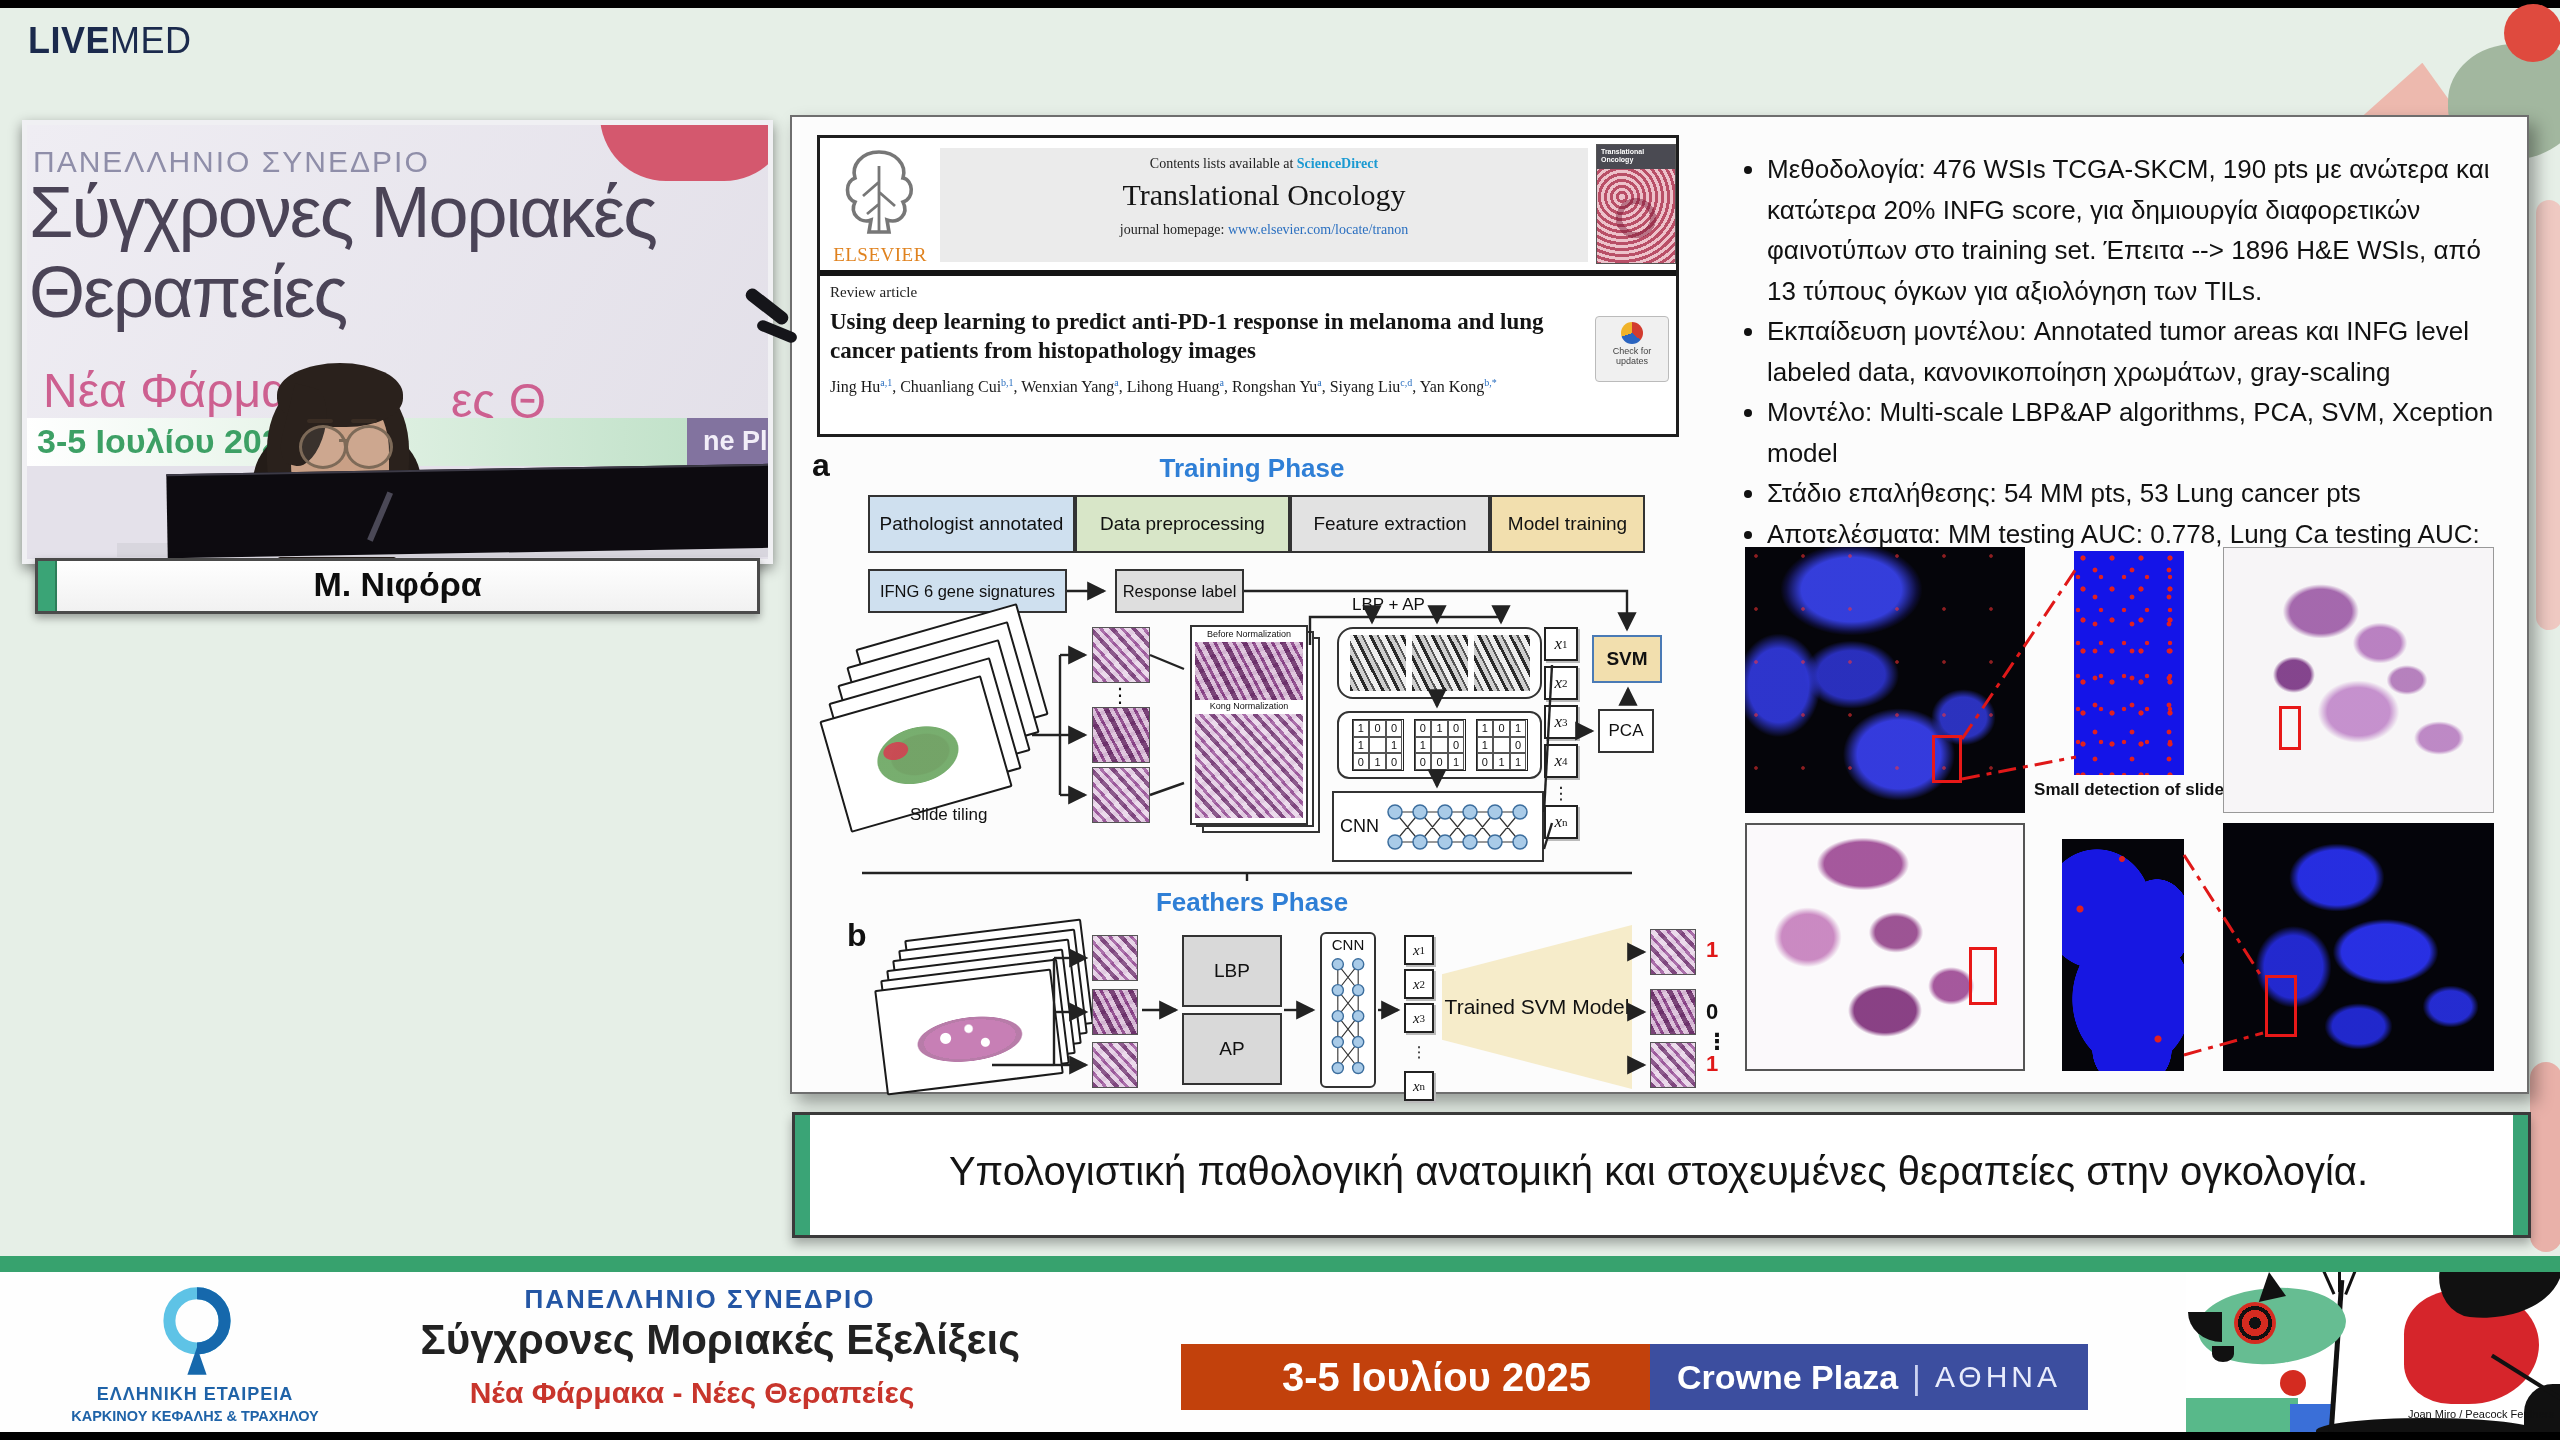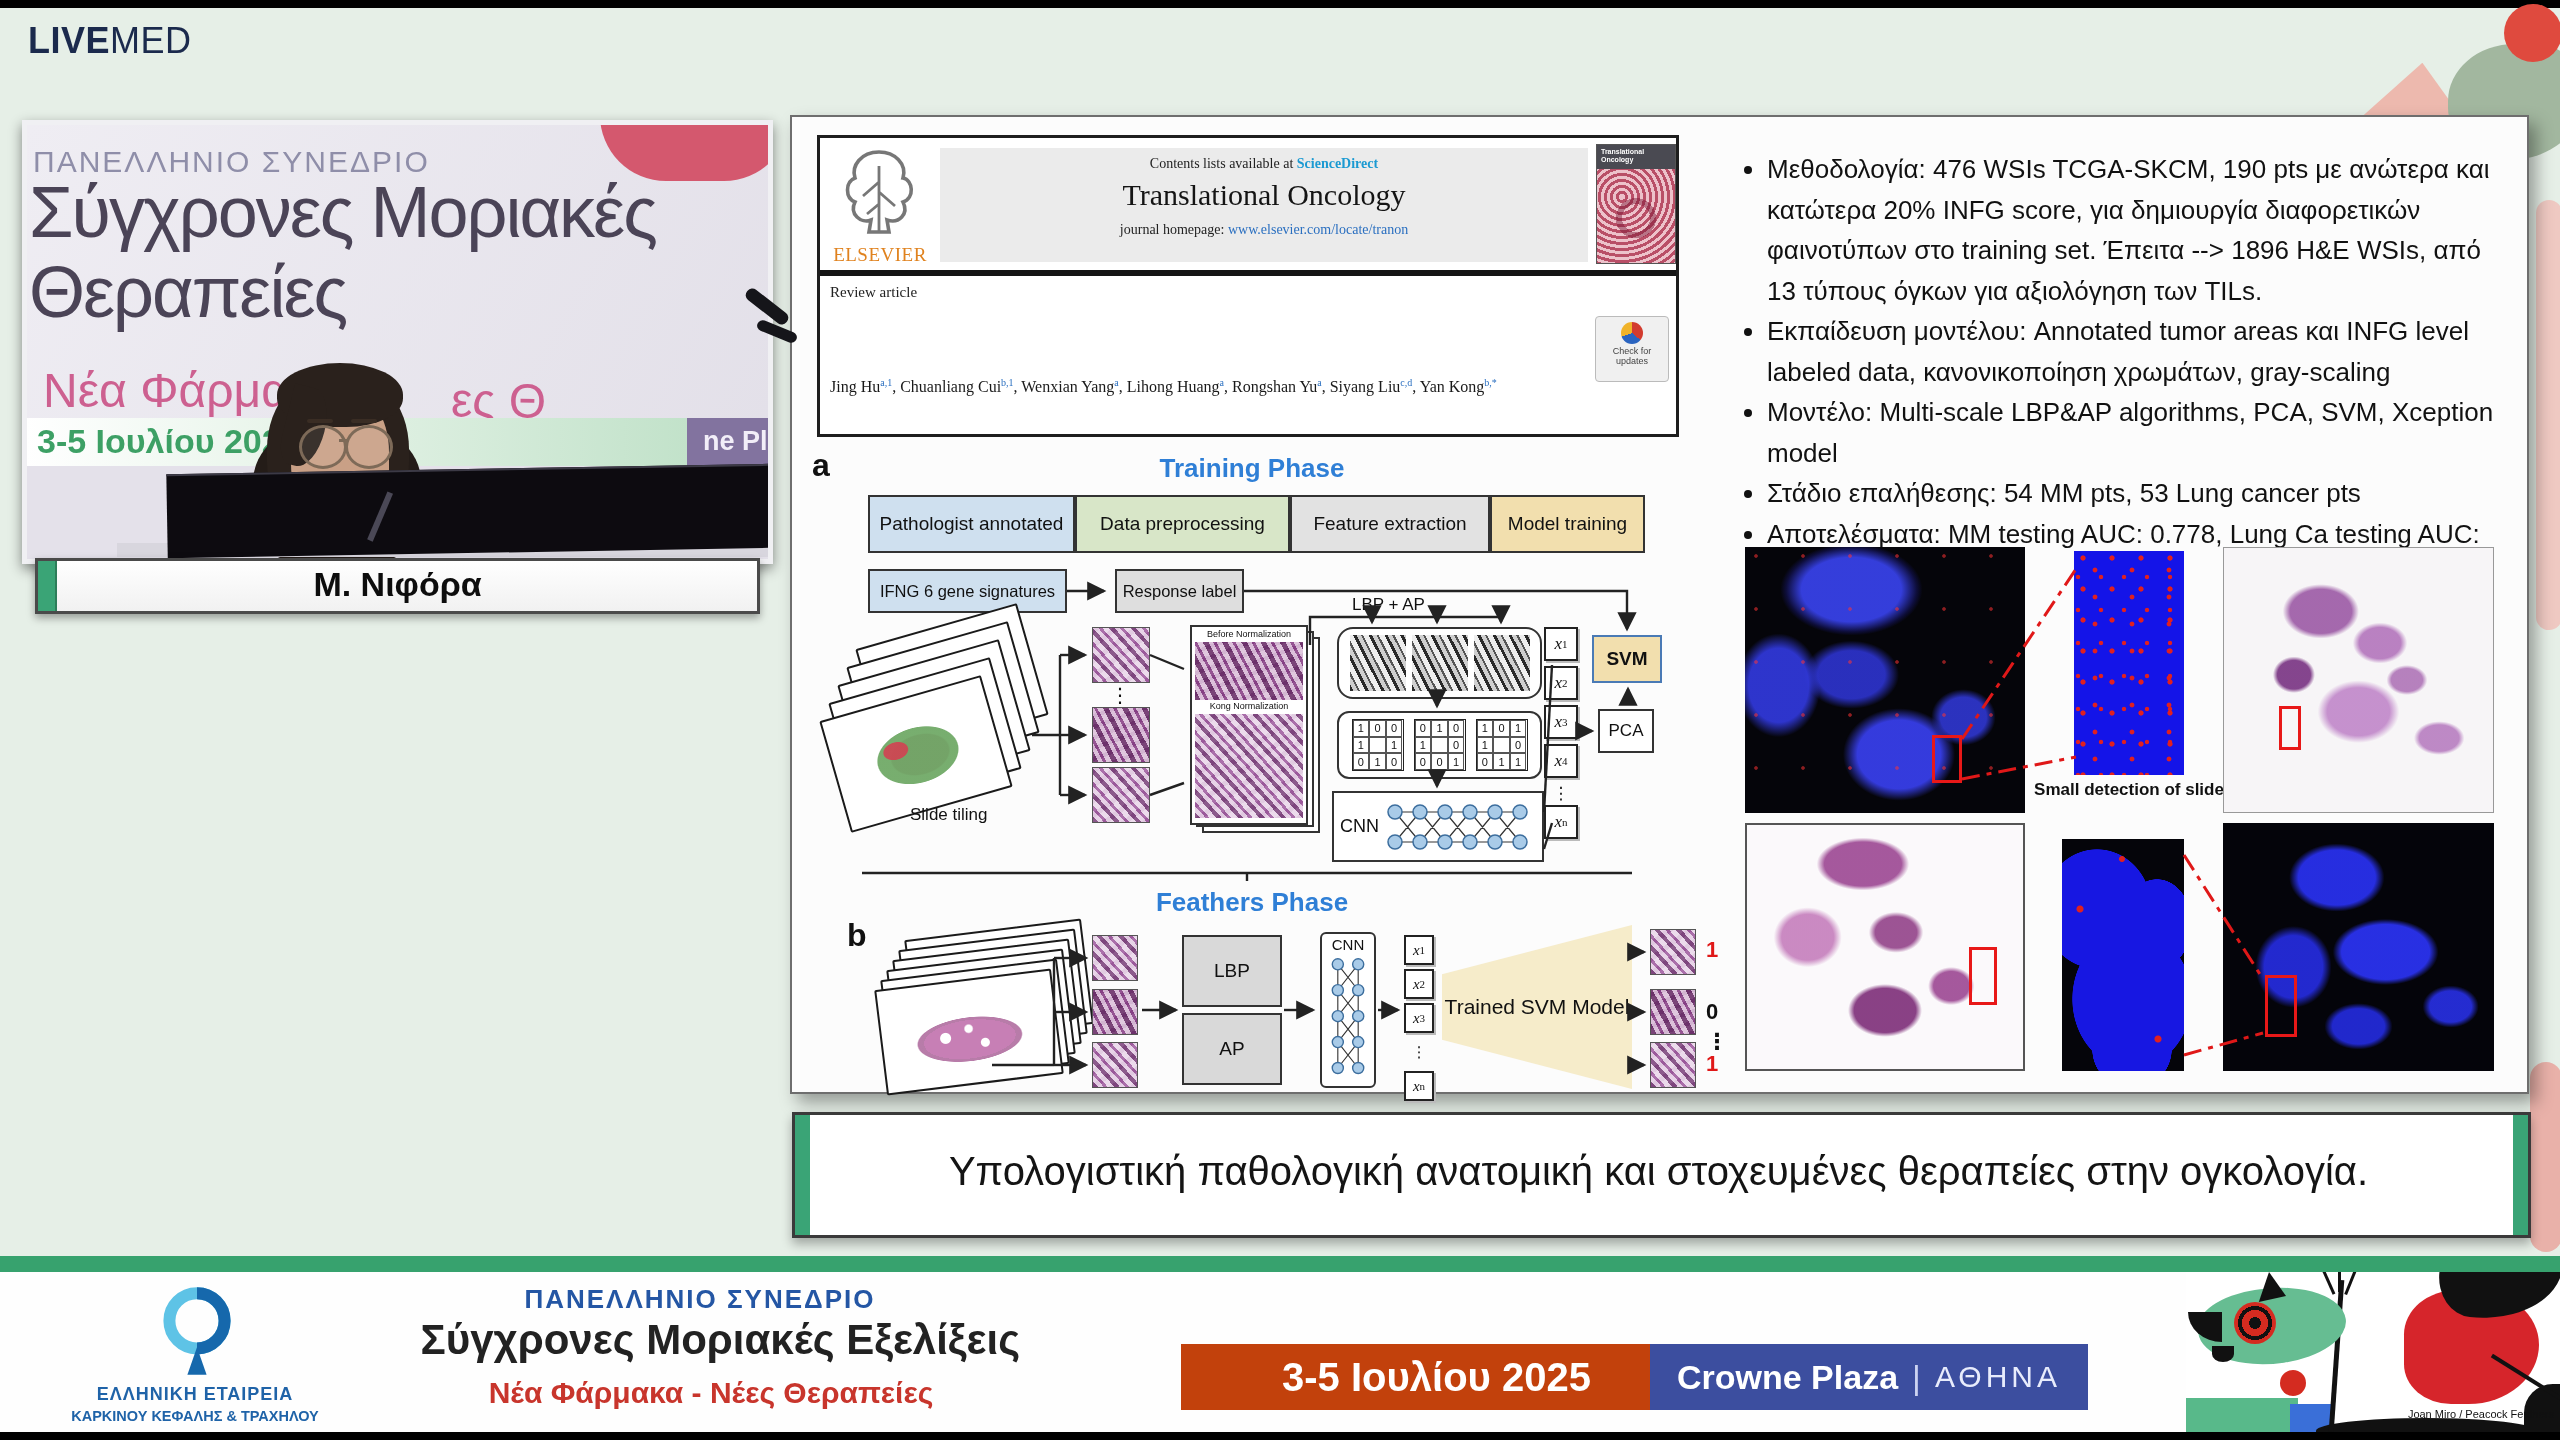--- a/index.html
+++ b/index.html
@@ -236,21 +236,21 @@
   #captionbar .gl{left:0;} #captionbar .grr{right:0;}
   #captionbar .tx{position:absolute;left:20px;top:34px;width:1687px;text-align:center;font-size:40px;color:#141414;}
   
   #foot-green{left:0;top:1256px;width:2560px;height:16px;background:#37a26e;z-index:8;}
   #footer{left:0;top:1272px;width:2560px;height:160px;background:#fefefe;z-index:8;}
   #soc-logo{position:absolute;left:152px;top:8px;width:90px;height:96px;}
   #soc1{position:absolute;left:30px;top:112px;width:330px;text-align:center;font-size:18px;font-weight:bold;color:#1f63a8;letter-spacing:1px;}
   #soc2{position:absolute;left:30px;top:136px;width:330px;text-align:center;font-size:14.5px;font-weight:bold;color:#1f63a8;}
   #cg-kicker{position:absolute;left:380px;top:12px;width:640px;text-align:center;font-size:26px;font-weight:600;letter-spacing:2px;color:#2456a4;}
   #cg-title{position:absolute;left:380px;top:44px;width:640px;text-align:right;font-size:42px;font-weight:800;color:#222;}
-  #cg-sub{position:absolute;left:391px;top:104px;width:640px;text-align:center;font-size:30px;font-weight:bold;color:#c8352c;}
+  #cg-sub{position:absolute;left:372px;top:104px;width:640px;text-align:center;font-size:30px;font-weight:bold;color:#c8352c;}
   #badge-date{position:absolute;left:1181px;top:72px;width:511px;height:66px;background:#c2410c;color:#fff;
               display:flex;align-items:center;justify-content:center;font-size:40px;font-weight:bold;}
   #badge-venue{position:absolute;left:1650px;top:72px;width:438px;height:66px;background:#3c4e9f;color:#fff;
                display:flex;align-items:center;justify-content:center;gap:14px;}
   #badge-venue .vn{font-size:34px;font-weight:bold;}
   #badge-venue .sep{font-size:34px;font-weight:300;color:#cdd4f2;}
   #badge-venue .ct{font-size:30px;font-weight:400;letter-spacing:4px;color:#e8ecfc;}
   
   #miro{position:absolute;left:2186px;top:0px;width:374px;height:160px;background:#fff;overflow:hidden;}
   #miro .head{position:absolute;left:12px;top:16px;width:148px;height:76px;background:#66bd92;border-radius:46% 60% 50% 60%;transform:rotate(-8deg);}
@@ -341,20 +341,21 @@
       <div id="pgray">
         <div class="l1"><span>Contents lists available at </span><span class="sd">ScienceDirect</span></div>
         <div class="jn">Translational Oncology</div>
         <div class="l3"><span>journal homepage: </span><span class="url">www.elsevier.com/locate/tranon</span></div>
       </div>
       <div id="pcover">
         <div class="cap">Translational Oncology</div>
       </div>
       <div id="prule"></div>
       <div id="preview">Review article</div>
+      <div id="ptitle">Using deep learning to predict anti-PD-1 response in melanoma and lung cancer patients from histopathology images</div>
       <div id="pauth">
         
       <span class="auth"><span>Jing Hu</span><sup>a,1</sup><span>, </span></span><span class="auth"><span>Chuanliang Cui</span><sup>b,1</sup><span>, </span></span><span class="auth"><span>Wenxian Yang</span><sup>a</sup><span>, </span></span><span class="auth"><span>Lihong Huang</span><sup>a</sup><span>, </span></span><span class="auth"><span>Rongshan Yu</span><sup>a</sup><span>, </span></span><span class="auth"><span>Siyang Liu</span><sup>c,d</sup><span>, </span></span><span class="auth"><span>Yan Kong</span><sup>b,*</sup><span></span></span></div>
       <div id="pbadge">
         <div class="ic"></div>
         <div class="tx">Check for updates</div>
       </div>
     </div>
 
     <div id="bullets">

